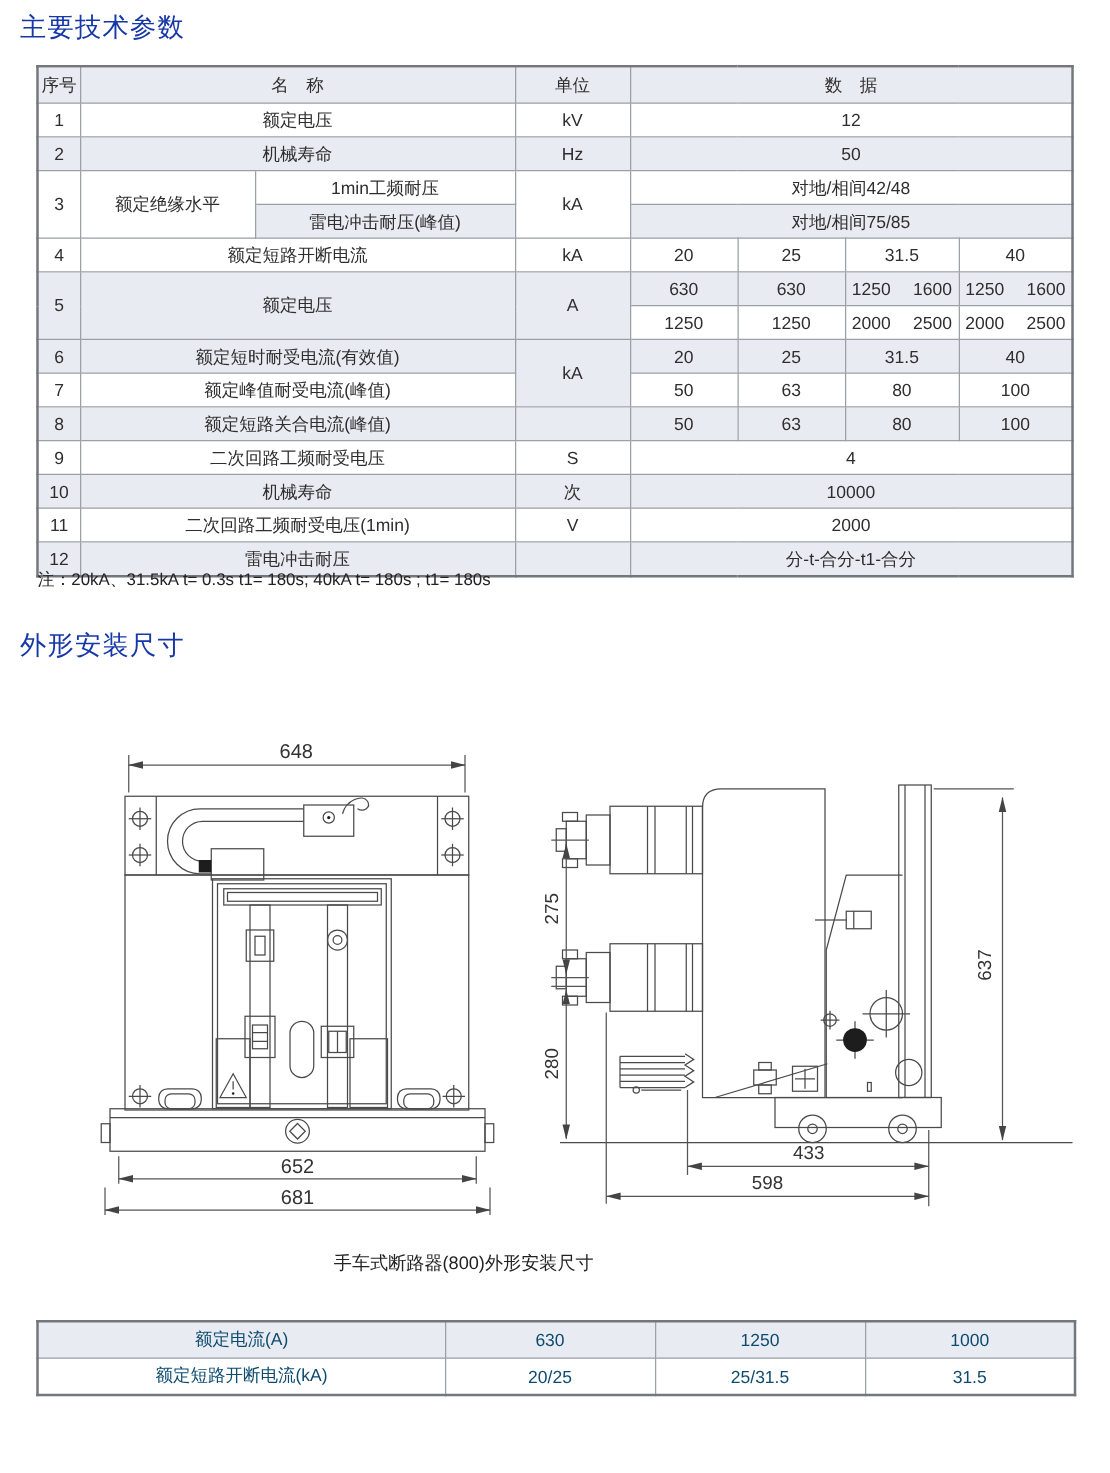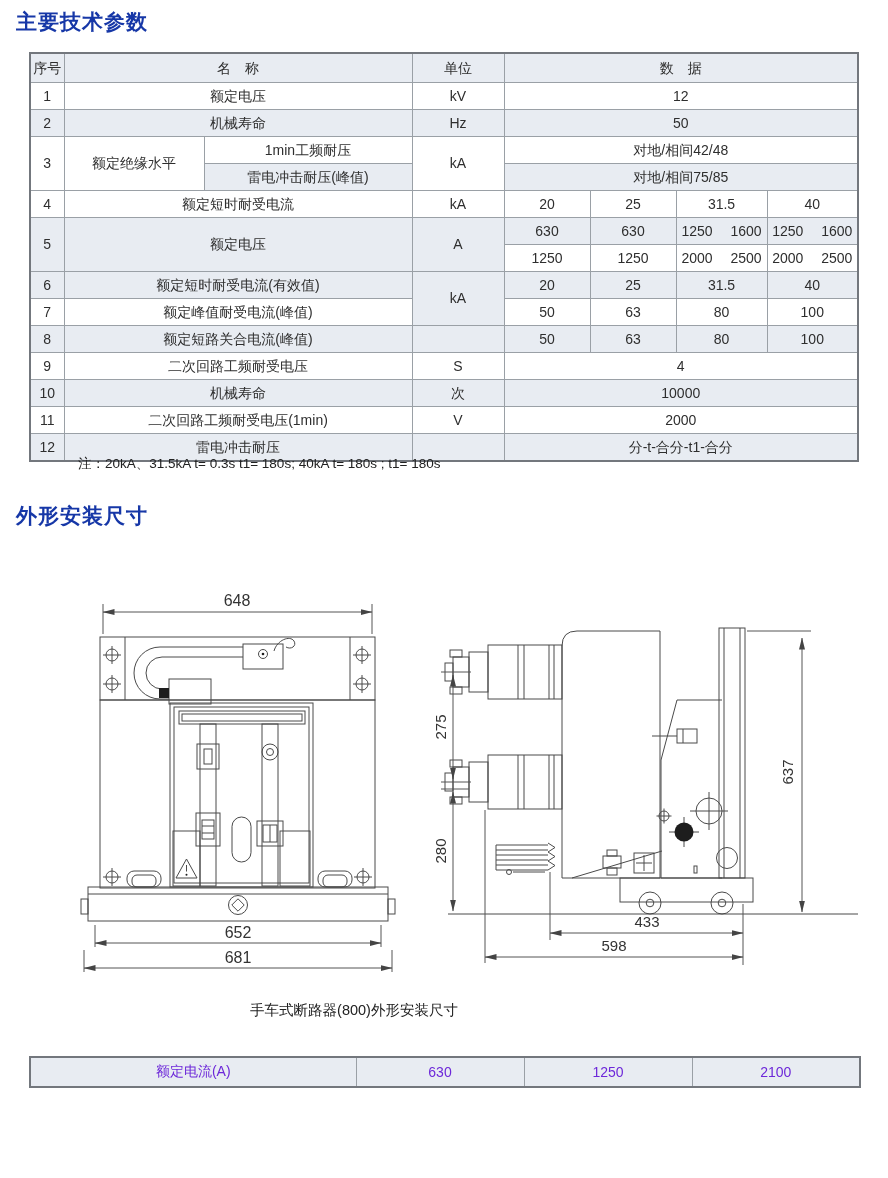--- a/index.html
+++ b/index.html
@@ -1,51 +1,51 @@
 <!DOCTYPE html>
 <html><head>
 <meta charset="utf-8">
 <style>
   html,body { margin:0; padding:0; background:#fff; }
   #page { position:relative; width:888px; height:1178px; background:#ffffff;
           font-family:"Liberation Sans", sans-serif; overflow:hidden; }
   .sec-title { position:absolute; left:16px; color:#1637a7; font-size:21px;
-               font-weight:bold; letter-spacing:1px; }
+               font-weight:normal; letter-spacing:1px; }
   #t1-title { top:8px; }
   #t2-title { top:502px; }
 
   
   table.ptable { border-collapse:collapse; table-layout:fixed;
                  position:absolute; left:29px; top:52px; width:718px;
                  font-size:14px; color:#2e2e2e; border:2px solid #73777d; }
   table.ptable td { border:1px solid #9aa0a6; text-align:center; padding:0;
                     height:26px; line-height:1.15; background:#ffffff; overflow:hidden; }
   table.ptable tr.hrow td { height:28px; }
   table.ptable tr.shade td { background:#e8ecf2; }
   table.ptable td.wh { background:#ffffff; }
   td.pair { word-spacing:14px; }
 
-  #note { position:absolute; left:30px; top:455px; font-size:13.5px; color:#222;margin-left:48px; }
+  #note { position:absolute; left:30px; top:455px; font-size:13.5px; color:#222; }
 
   
   #drawing-svg { position:absolute; left:0; top:560px; width:888px; height:430px; }
   #drawing-svg .ln { stroke:#4a4a4a; fill:none; stroke-width:1; }
   #drawing-svg .dim { stroke:#555; fill:none; stroke-width:1; }
   #drawing-svg text { stroke:none; fill:#333; font-family:"Liberation Sans",sans-serif; }
   #drawing-svg .filldark { fill:#1d1d1d; stroke:none; }
   #drawing-svg .dtx { font-size:16px; }
   #drawing-svg .dtx2 { font-size:15px; }
 
-  #caption { position:absolute; left:0; top:1001px; width:708px; text-align:center;
+  #caption { position:absolute; left:17px; top:1001px; width:708px; text-align:center;
              font-size:14.5px; color:#222; }
 
   
   table.btable { border-collapse:collapse; table-layout:fixed;
                  position:absolute; left:29px; top:1056px; width:830px;
-                 font-size:14px; color:#6d28d9; border:2px solid #73777d; }
+                 font-size:14px; color:#0c4a6e; border:2px solid #73777d; }
   table.btable td { border:1px solid #9aa0a6; text-align:center; padding:0;
                     height:28px; background:#ffffff; }
   table.btable tr.shade td { background:#e8ecf2; }
 </style>
 </head>
 <body>
 
 <div id="page">
 
   <div id="t1-title" class="sec-title">主要技术参数</div>
@@ -86,21 +86,21 @@
       <td>1min工频耐压</td>
       <td rowspan="2" class="wh">kA</td>
       <td colspan="4">对地/相间42/48</td>
     </tr>
     <tr class="shade">
       <td>雷电冲击耐压(峰值)</td>
       <td colspan="4">对地/相间75/85</td>
     </tr>
     <tr>
       <td>4</td>
-      <td colspan="2">额定短时耐受电流</td>
+      <td colspan="2">额定短路开断电流</td>
       <td>kA</td>
       <td>20</td>
       <td>25</td>
       <td>31.5</td>
       <td>40</td>
     </tr>
     <tr class="shade">
       <td rowspan="2" class="wh">5</td>
       <td colspan="2" rowspan="2" class="wh">额定电压</td>
       <td rowspan="2" class="wh">A</td>
@@ -377,18 +377,24 @@
       <col style="width:326px">
         <col style="width:168px">
         <col style="width:168px">
         <col style="width:168px">
     </colgroup>
     <tbody>
         <tr class="shade">
       <td>额定电流(A)</td>
       <td>630</td>
       <td>1250</td>
-      <td>2100</td>
+      <td>1000</td>
+    </tr>
+    <tr>
+      <td>额定短路开断电流(kA)</td>
+      <td>20/25</td>
+      <td>25/31.5</td>
+      <td>31.5</td>
     </tr>
   </tbody>
     </table>
 
 </div>
 
 </body></html>

